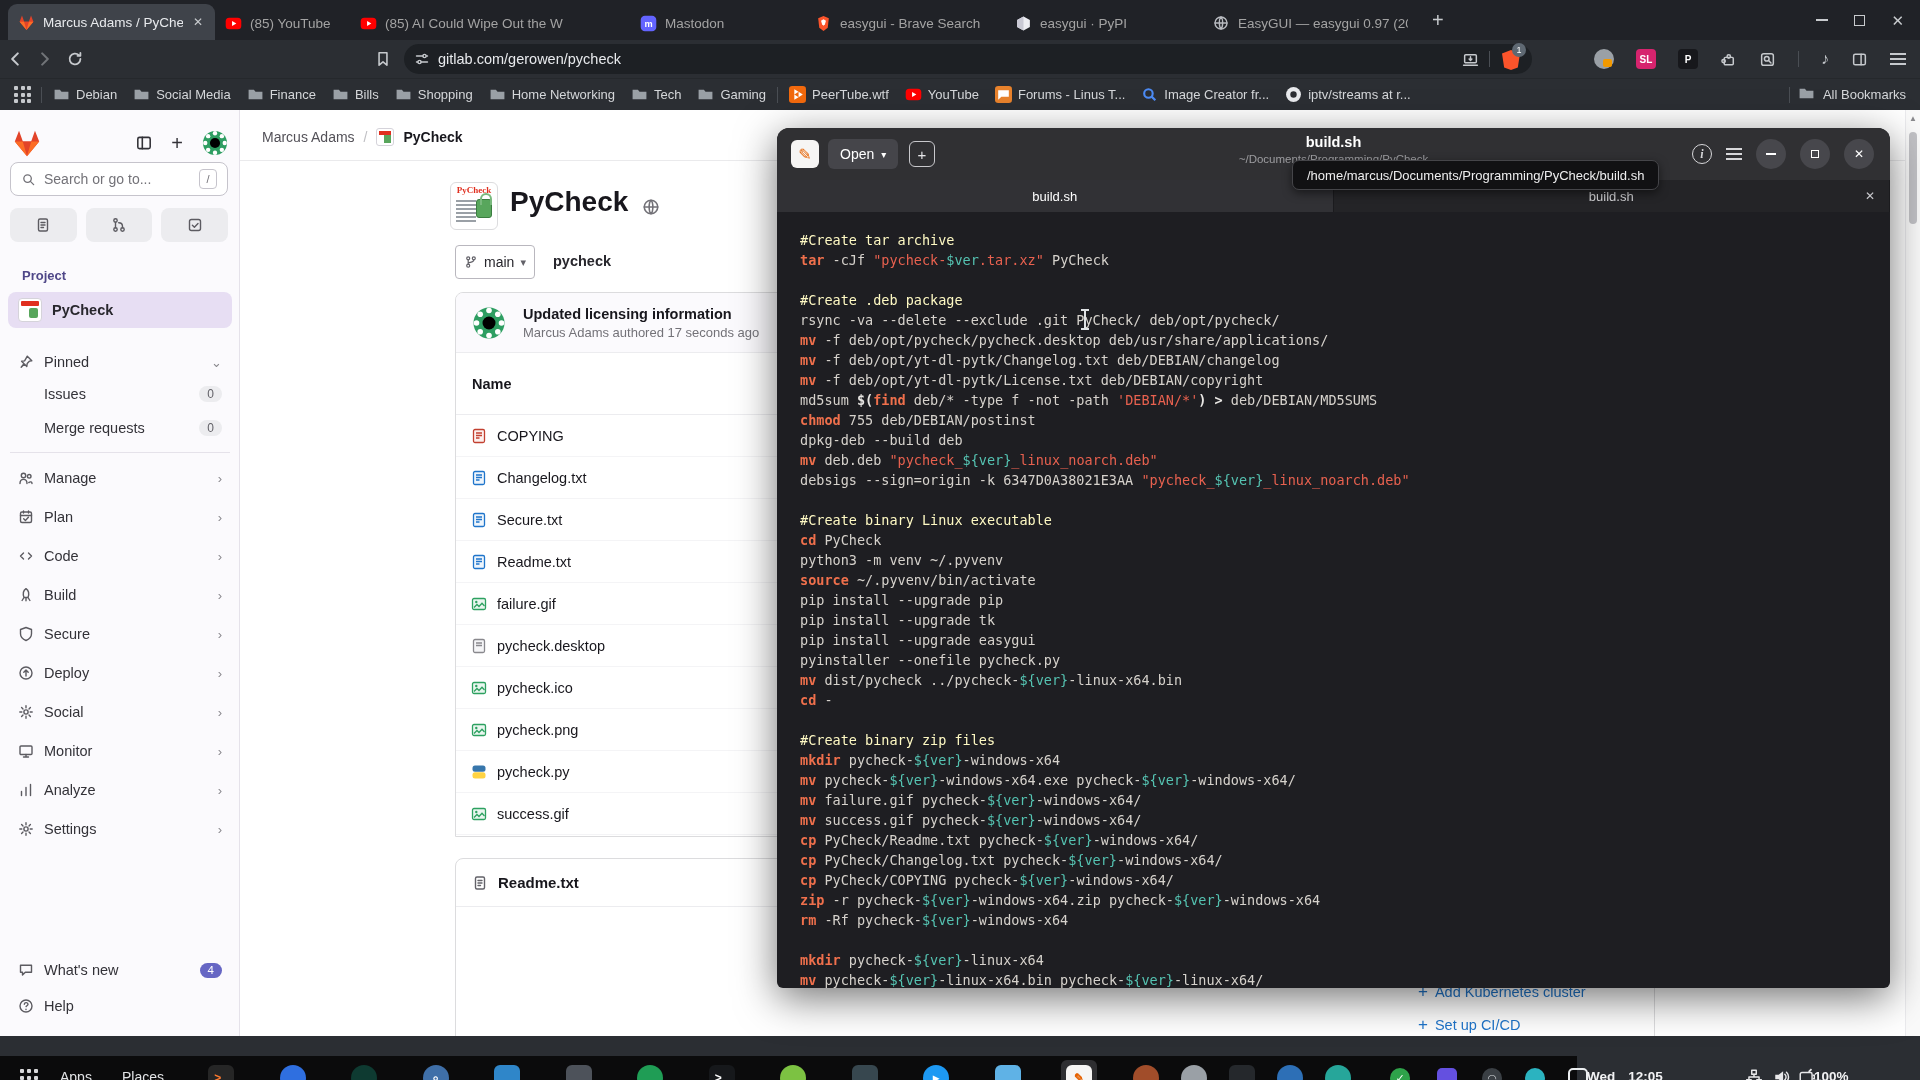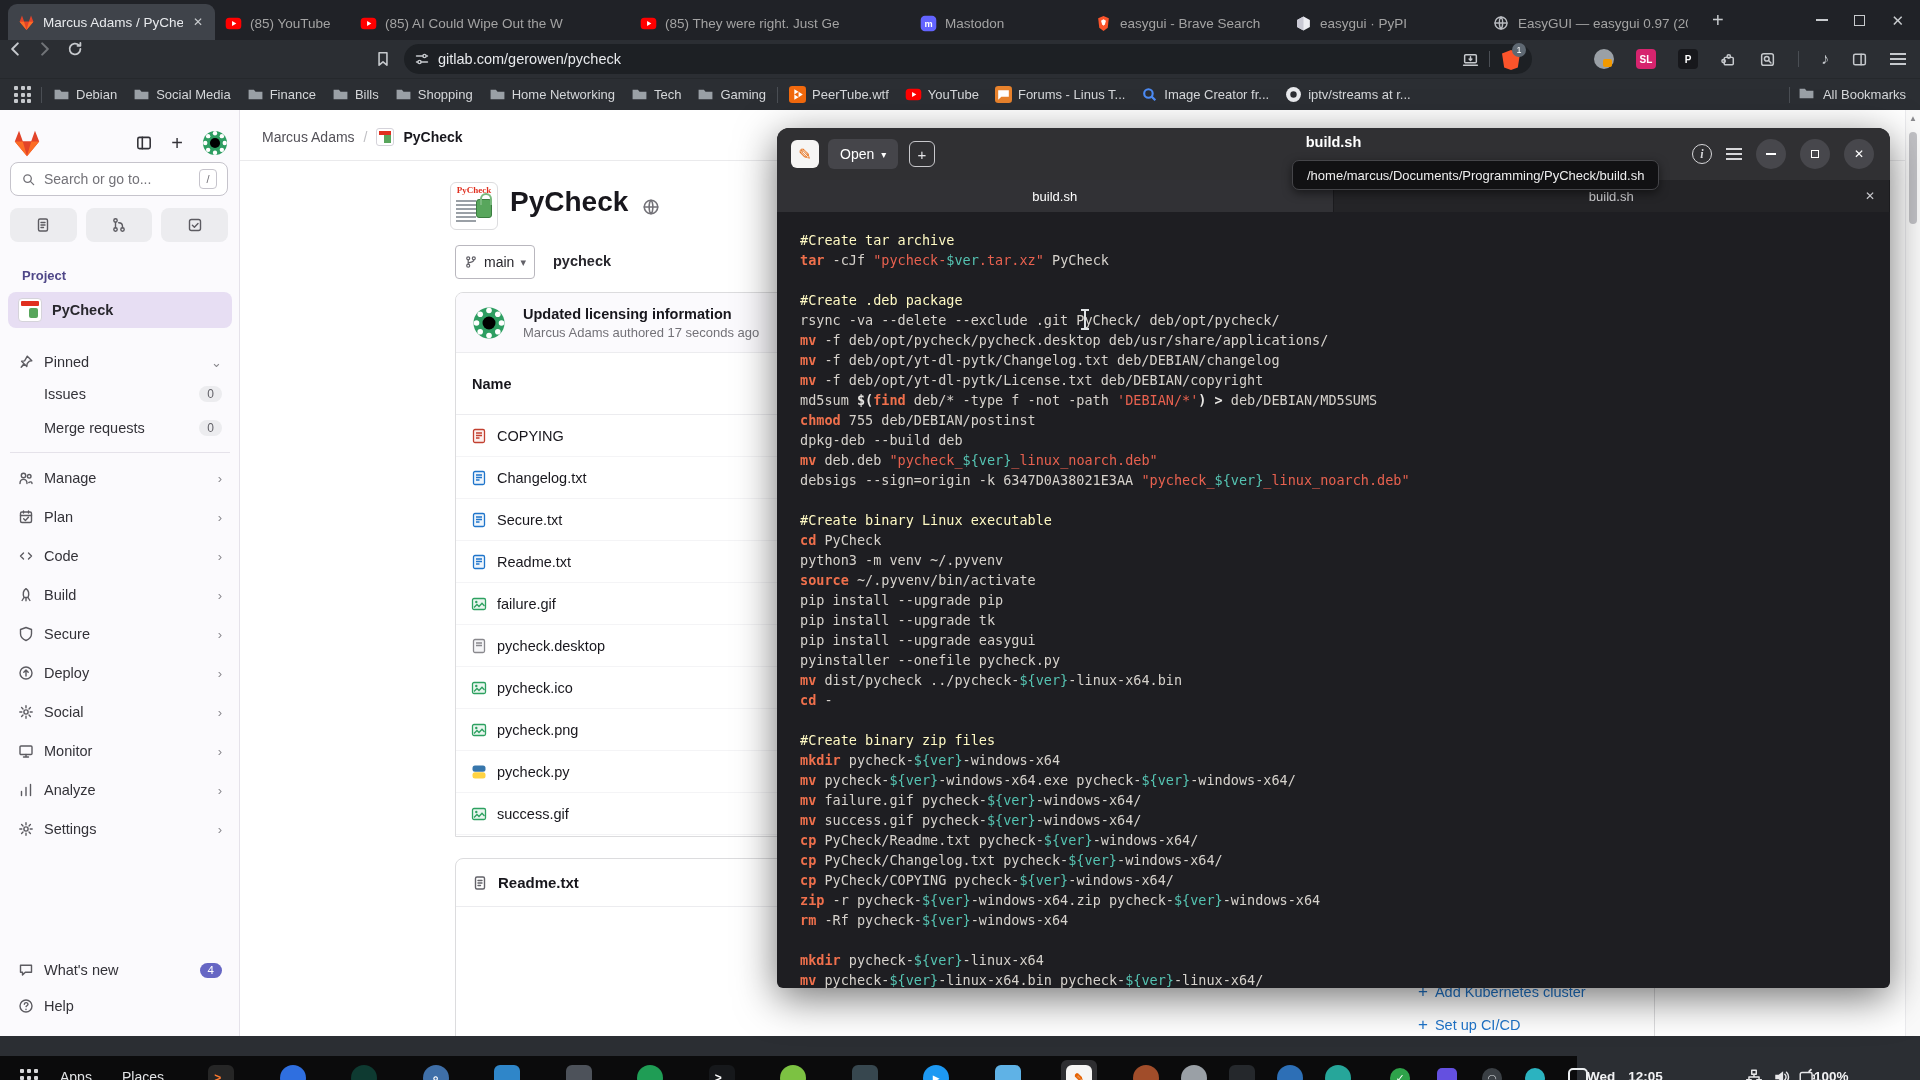--- a/index.html
+++ b/index.html
@@ -11,21 +11,21 @@
   .tab{height:34px;display:flex;align-items:center;gap:8px;padding:0 10px;color:#a3a3a3;font-size:13.5px;white-space:nowrap;overflow:hidden;position:relative;flex:0 0 auto}
   .tab.active{background:#3f434a;color:#e8eaed;border-radius:9px 9px 0 0;height:36px}
   .tab .tab-title{overflow:hidden;text-overflow:clip;white-space:nowrap;flex:1}
   .tab .fav{width:17px;height:17px;flex:0 0 auto;display:inline-flex}
   .tab-close{color:#c8cbce;font-size:12px;padding:0 2px;flex:0 0 auto}
   .newtab{color:#c8cbce;font-size:20px;padding:0 14px;align-self:center}
   .wincontrols{margin-left:auto;display:flex;align-items:center;gap:26px;padding-right:16px;align-self:center}
   .wc-min{width:12px;height:2px;background:#c8cbce}
   .wc-restore{width:11px;height:11px;border:1.7px solid #c8cbce}
   .wc-close{color:#c8cbce;font-size:15px;line-height:1}
-  .navbar{position:absolute;left:0;top:40px;width:1920px;height:38px;background:#2b2e33;display:flex;align-items:flex-start;color:#c6c9cd}
+  .navbar{position:absolute;left:0;top:40px;width:1920px;height:38px;background:#2b2e33;display:flex;align-items:center;color:#c6c9cd}
   .navbtn{width:30px;display:flex;justify-content:center}
   .navbtn.dim{opacity:.45}
   .urlpill{position:absolute;left:404px;top:4px;width:1128px;height:30px;background:#1d2024;border-radius:15px;display:flex;align-items:center;padding:0 10px;gap:8px}
   .urltext{color:#e8eaed;font-size:14.5px}
   .pill-right{margin-left:auto;display:flex;align-items:center;gap:10px}
   .vdiv{width:1px;height:16px;background:#4a4e54}
   .shield{position:relative;width:22px;height:24px}
   .shield-shape{position:absolute;left:2px;top:3px;width:18px;height:20px;background:#fb542b;clip-path:polygon(50% 0,100% 18%,88% 88%,50% 100%,12% 88%,0 18%)}
   .shield-badge{position:absolute;right:-4px;top:-4px;width:14px;height:14px;border-radius:50%;background:#5f6973;color:#fff;font-size:9px;display:flex;align-items:center;justify-content:center}
   .bookmark-flag{position:absolute;left:374px;top:10px}
@@ -160,29 +160,20 @@
           <span class="tab-title">(85) YouTube</span>
         </div>
         <div class="tab" style="width: 280px;">
           <span class="fav">
             <svg width="17" height="17" viewBox="0 0 24 24">
               <rect x="1" y="4" width="22" height="16" rx="5" fill="#f00"></rect>
               <path fill="#fff" d="M10 8.5 16 12l-6 3.5z"></path>
             </svg>
           </span>
           <span class="tab-title">(85) AI Could Wipe Out the W</span>
-        </div>
-        <div class="tab" style="width: 280px;">
-          <span class="fav">
-            <svg width="17" height="17" viewBox="0 0 24 24">
-              <rect x="1" y="4" width="22" height="16" rx="5" fill="#f00"></rect>
-              <path fill="#fff" d="M10 8.5 16 12l-6 3.5z"></path>
-            </svg>
-          </span>
-          <span class="tab-title">(85) They were right. Just Ge</span>
         </div>
         <div class="tab" style="width: 175px;">
           <span class="fav">
             <svg width="17" height="17" viewBox="0 0 24 24">
               <rect x="1" y="1" width="22" height="22" rx="6" fill="#6364ff"></rect>
               <text x="12" y="17" font-size="13" font-family="Liberation Sans" fill="#fff" text-anchor="middle" font-weight="bold">m</text>
             </svg>
           </span>
           <span class="tab-title">Mastodon</span>
         </div>
@@ -839,20 +830,21 @@
   <div class="editor">
     <div class="ed-header">
       <span class="ed-appicon">✎</span>
       <span class="ed-open">
           <span>Open</span>
           <span style="font-size:10px">▾</span>
         </span>
       <span class="ed-newdoc">+</span>
       <span class="ed-titlebox">
         <div class="ed-title">build.sh</div>
+        <div class="ed-sub">~/Documents/Programming/PyCheck</div>
       </span>
       <span class="ed-right">
         <span class="ed-info">i</span>
         <span class="ed-burger">
             <i></i>
             <i></i>
             <i></i>
           </span>
         <span class="circbtn">
             <span class="bar"></span>

